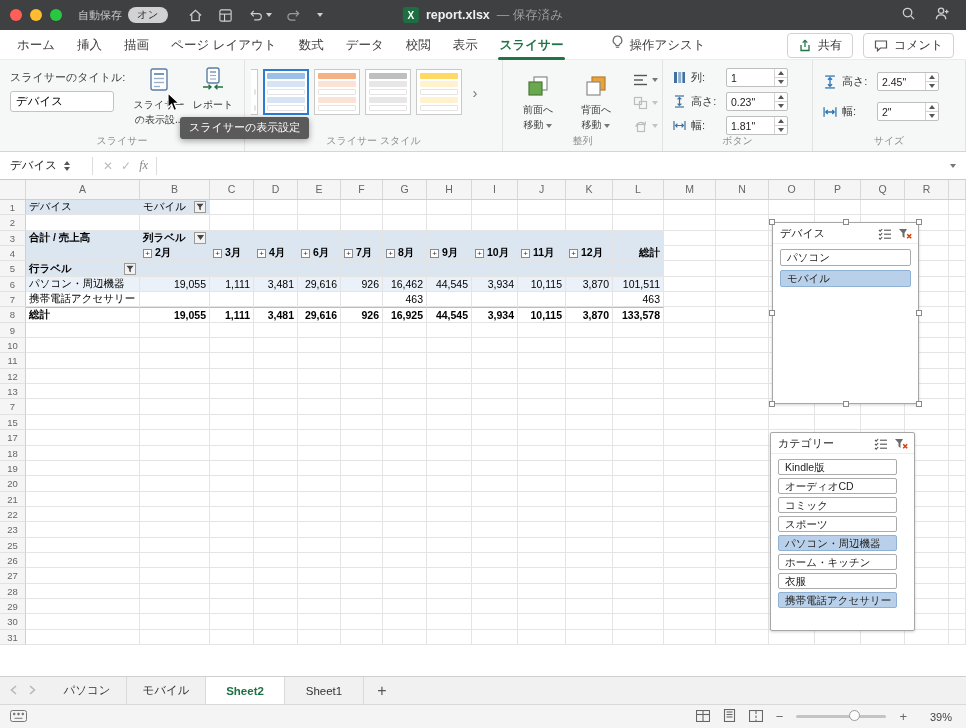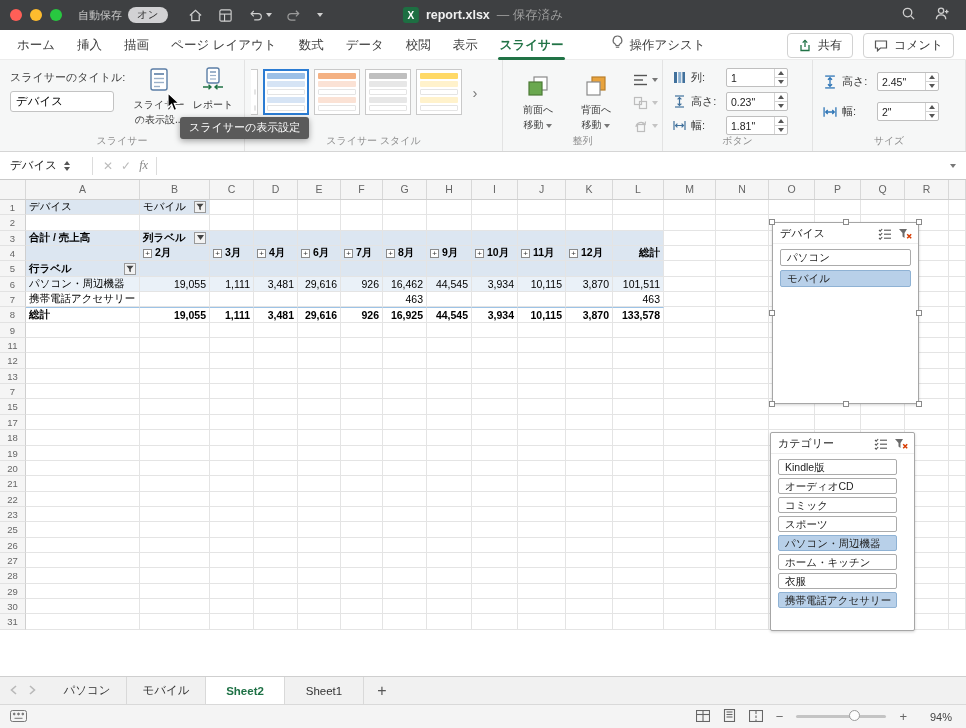--- a/index.html
+++ b/index.html
@@ -872,20 +872,42 @@
           <div class="cell" style="width: 51px;"></div>
           <div class="cell" style="width: 52px;"></div>
           <div class="cell" style="width: 53px;"></div>
           <div class="cell" style="width: 46px;"></div>
           <div class="cell" style="width: 46px;"></div>
           <div class="cell" style="width: 44px;"></div>
           <div class="cell" style="width: 44px;"></div>
           <div class="cell" style="width: 17px;"></div>
         </div>
         <div class="grow">
+          <div class="rn">10</div>
+          <div class="cell" style="width: 114px;"></div>
+          <div class="cell" style="width: 70px;"></div>
+          <div class="cell" style="width: 44px;"></div>
+          <div class="cell" style="width: 44px;"></div>
+          <div class="cell" style="width: 43px;"></div>
+          <div class="cell" style="width: 42px;"></div>
+          <div class="cell" style="width: 44px;"></div>
+          <div class="cell" style="width: 45px;"></div>
+          <div class="cell" style="width: 46px;"></div>
+          <div class="cell" style="width: 48px;"></div>
+          <div class="cell" style="width: 47px;"></div>
+          <div class="cell" style="width: 51px;"></div>
+          <div class="cell" style="width: 52px;"></div>
+          <div class="cell" style="width: 53px;"></div>
+          <div class="cell" style="width: 46px;"></div>
+          <div class="cell" style="width: 46px;"></div>
+          <div class="cell" style="width: 44px;"></div>
+          <div class="cell" style="width: 44px;"></div>
+          <div class="cell" style="width: 17px;"></div>
+        </div>
+        <div class="grow">
           <div class="rn">11</div>
           <div class="cell" style="width: 114px;"></div>
           <div class="cell" style="width: 70px;"></div>
           <div class="cell" style="width: 44px;"></div>
           <div class="cell" style="width: 44px;"></div>
           <div class="cell" style="width: 43px;"></div>
           <div class="cell" style="width: 42px;"></div>
           <div class="cell" style="width: 44px;"></div>
           <div class="cell" style="width: 45px;"></div>
           <div class="cell" style="width: 46px;"></div>
@@ -1422,17 +1444,17 @@
             <line x1="7" y1="1" x2="7" y2="4"></line>
             <line x1="7" y1="5.5" x2="7" y2="8"></line>
             <line x1="7" y1="9.5" x2="7" y2="11"></line>
           </svg>
       </span>
       <span style="color:#666;font-size:13px;">−</span>
       <span class="zoom-track">
           <span class="zoom-knob"></span>
         </span>
       <span style="color:#666;font-size:13px;">+</span>
-      <span class="zoom-label">94%</span>
+      <span class="zoom-label">39%</span>
     </div>
   </div>
 
 </div>
 
 </body></html>

